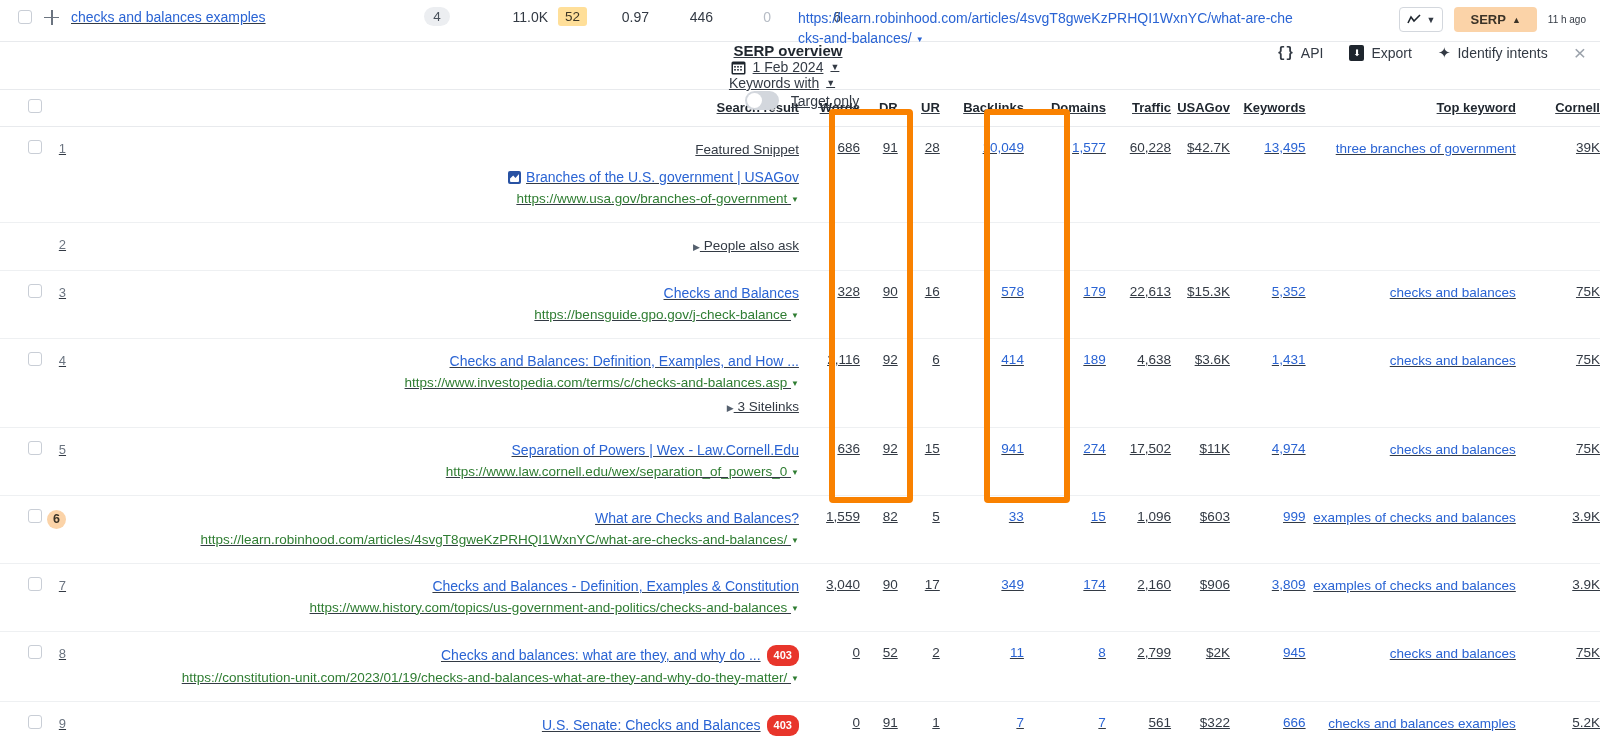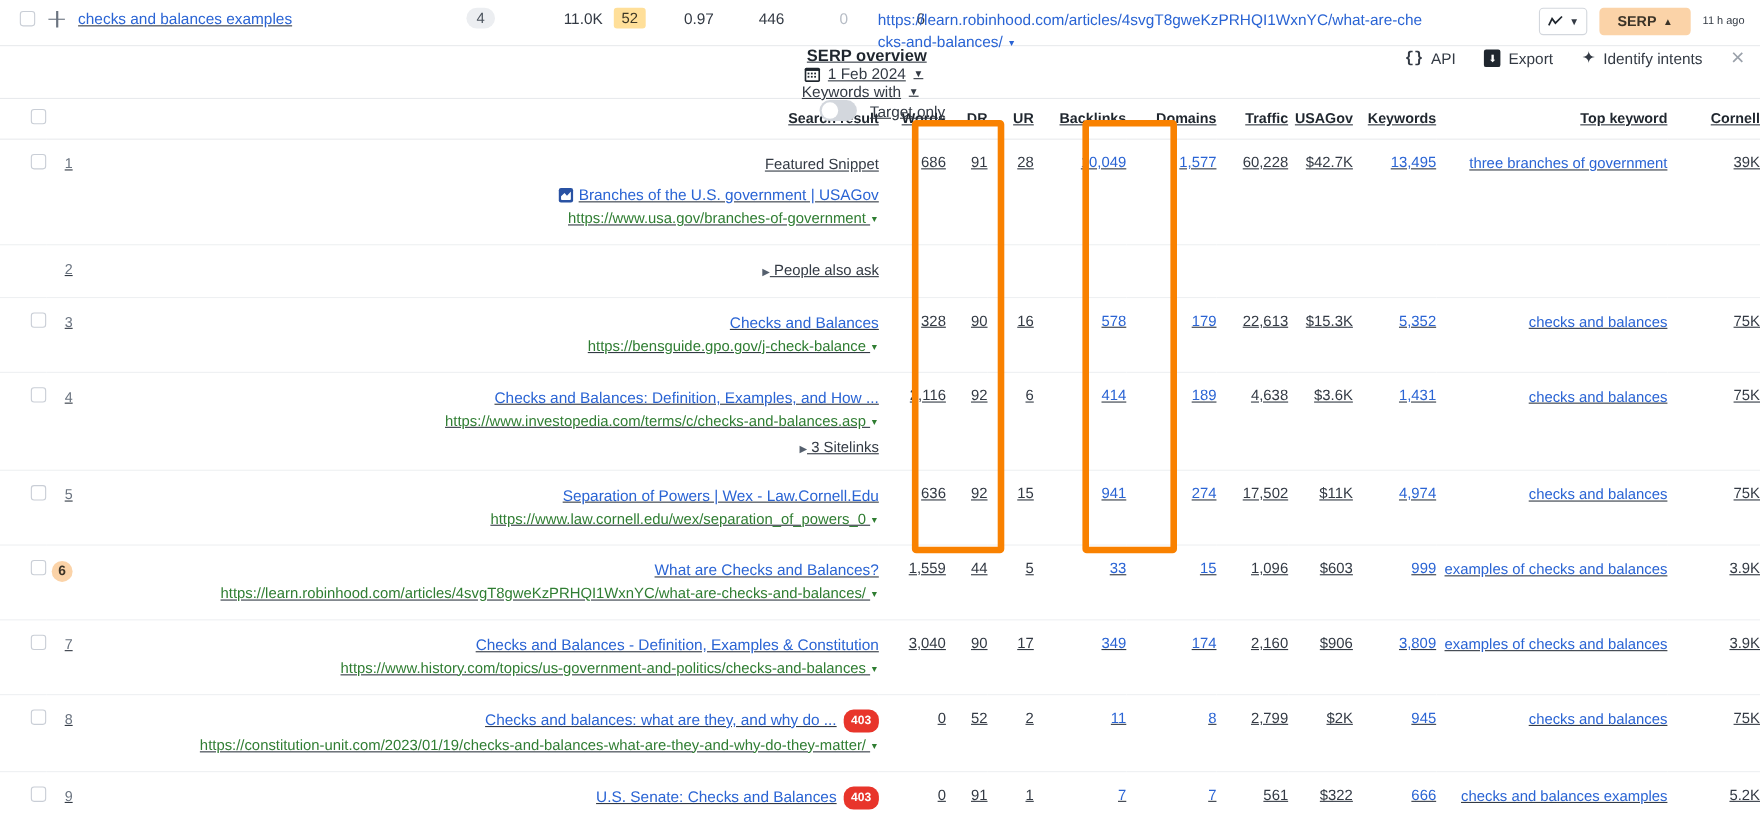--- a/index.html
+++ b/index.html
@@ -405,21 +405,21 @@
           <td class="c-res">
             <div class="res-cell">
               <div class="rank"><span class="rank-badge">6</span></div>
               <div class="res-body">
                 <div class="res-title">What are Checks and Balances?</div>
                 <div class="res-url">https://learn.robinhood.com/articles/4svgT8gweKzPRHQI1WxnYC/what-are-checks-and-balances/ <span class="caret">▼</span></div>
               </div>
             </div>
           </td>
           <td class="c-words">1,559</td>
-          <td class="c-dr">44</td>
+          <td class="c-dr">82</td>
           <td class="c-ur">5</td>
           <td class="c-bl"><span class="lnk">33</span></td>
           <td class="c-dom"><span class="lnk">15</span></td>
           <td class="c-tr">1,096</td>
           <td class="c-val">$603</td>
           <td class="c-kws"><span class="lnk">999</span></td>
           <td class="c-topkw"><span class="lnk">examples of checks and balances</span></td>
           <td class="c-vol">3.9K</td>
         </tr>
         <tr>

